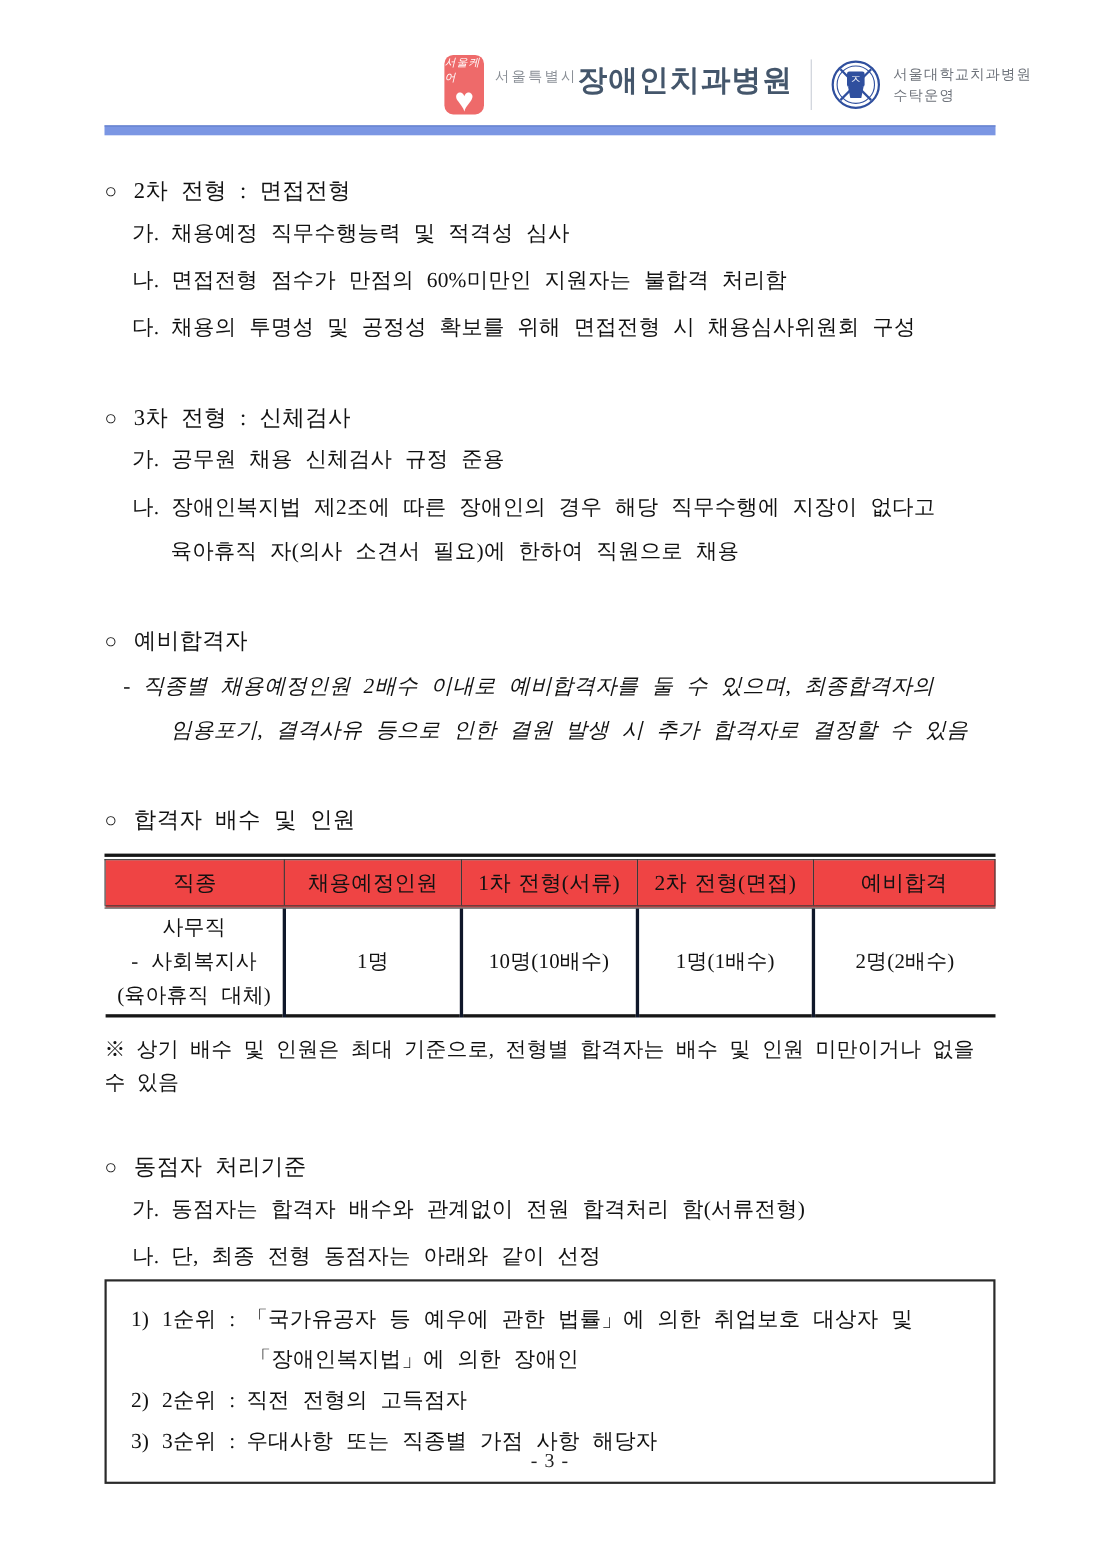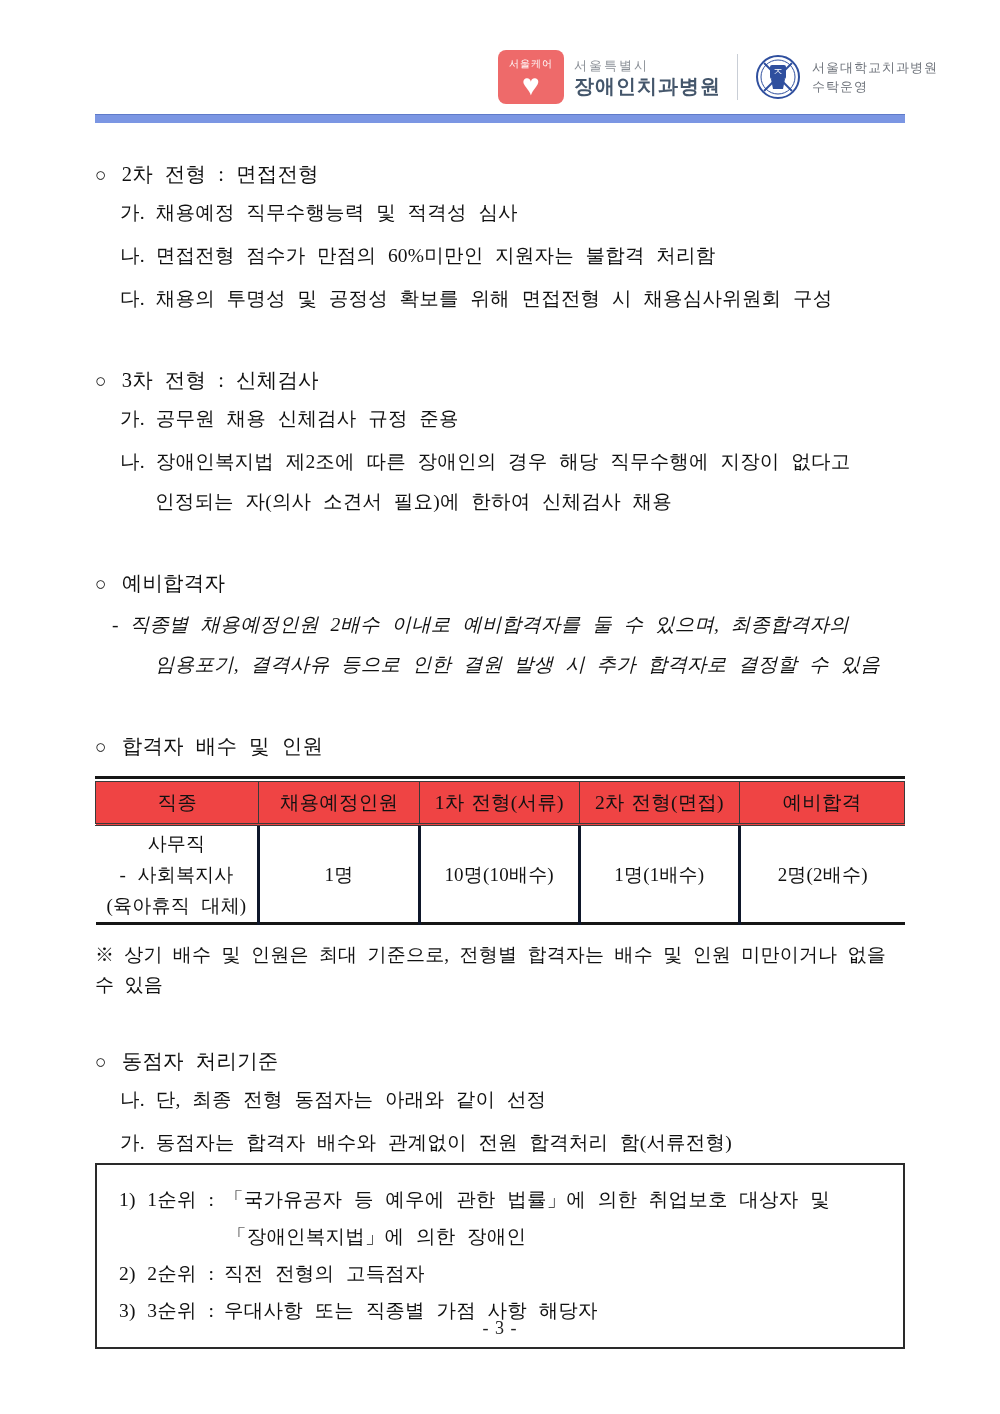--- a/index.html
+++ b/index.html
@@ -17,32 +17,33 @@
   
   .header {
     padding-top: 50px;
     padding-right: 62px;
     display: flex;
     justify-content: flex-end;
   }
   .logo-group { display: flex; align-items: center; gap: 16px; }
   .logo1 { display: flex; align-items: center; gap: 10px; }
   .logo1-badge {
-    width: 66px; height: 54px;
+    width: 36px; height: 54px;
     background: #ee6a6a;
     border-radius: 8px;
     display: flex; flex-direction: column; align-items: center; justify-content: center;
     color: #ffffff;
     font-family: "Liberation Sans", sans-serif;
+    font-style: italic;
   }
   .logo1-badge .badge-label { font-size: 10px; letter-spacing: 1px; margin-top: 2px; }
   .logo1-badge .heart { font-size: 30px; line-height: 30px; margin-top: -1px; }
-  .logo1-text { display: flex; flex-direction: column; justify-content: center; font-family: Liberation Serif, serif; }
+  .logo1-text { display: flex; flex-direction: row; justify-content: center; font-family: Liberation Mono, monospace; }
   .logo1-text .org-small { font-size: 13px; color: #8a8f96; letter-spacing: 2px; }
-  .logo1-text .org-large { font-size: 20px; color: #44566b; font-weight: bold; letter-spacing: 1px; line-height: 1.15; }
+  .logo1-text .org-large { font-size: 27px; color: #44566b; font-weight: bold; letter-spacing: 1px; line-height: 1.15; }
   .logo-divider { width: 1px; height: 46px; background: #c9ced6; }
   .logo2 { display: flex; align-items: center; gap: 10px; }
   .seal { width: 48px; height: 48px; }
   .logo2-text {
     font-family: "Liberation Sans", sans-serif;
     font-size: 13px; color: #6d727a; line-height: 1.5; letter-spacing: 1px;
   }
   .accent-bar {
     margin: 10px 95px 0 95px;
     height: 9px;
@@ -173,21 +174,21 @@
 
     <div class="section-heading mt-sec">
       <span class="bullet">○</span>
       <span>3차 전형 : 신체검사</span>
     </div>
     <div class="item">
       <span class="marker">가.</span><span>공무원 채용 신체검사 규정 준용</span>
     </div>
     <div class="item hang">
       <span class="marker">나.</span><span>장애인복지법 제2조에 따른 장애인의 경우 해당 직무수행에 지장이 없다고</span><br>
-      <span>인정되는 자(의사 소견서 필요)에 한하여 신체검사 채용</span>
+      <span>육아휴직 자(의사 소견서 필요)에 한하여 직원으로 채용</span>
     </div>
 
     <div class="section-heading mt-sec">
       <span class="bullet">○</span>
       <span>예비합격자</span>
     </div>
     <div class="dash-item">
       <span class="marker">-</span><span>직종별 채용예정인원 2배수 이내로 예비합격자를 둘 수 있으며, 최종합격자의</span><br>
       <span>임용포기, 결격사유 등으로 인한 결원 발생 시 추가 합격자로 결정할 수 있음</span>
     </div>
@@ -233,24 +234,24 @@
 
     <div class="note">
       <span class="note-marker">※</span><span>상기 배수 및 인원은 최대 기준으로, 전형별 합격자는 배수 및 인원 미만이거나 없을 수 있음</span>
     </div>
 
     <div class="section-heading mt-sec">
       <span class="bullet">○</span>
       <span>동점자 처리기준</span>
     </div>
     <div class="item">
+      <span class="marker">가.</span><span>동점자는 합격자 배수와 관계없이 전원 합격처리 함(서류전형)</span>
+    </div>
+    <div class="item">
       <span class="marker">나.</span><span>단, 최종 전형 동점자는 아래와 같이 선정</span>
-    </div>
-    <div class="item">
-      <span class="marker">가.</span><span>동점자는 합격자 배수와 관계없이 전원 합격처리 함(서류전형)</span>
     </div>
 
     <div class="tie-box">
       <div class="box-item">
         <span class="marker">1) 1순위 :</span><span>「국가유공자 등 예우에 관한 법률」에 의한 취업보호 대상자 및</span><br>
         <span>「장애인복지법」에 의한 장애인</span>
       </div>
       <div class="box-item">
         <span class="marker">2) 2순위 :</span><span>직전 전형의 고득점자</span>
       </div>

